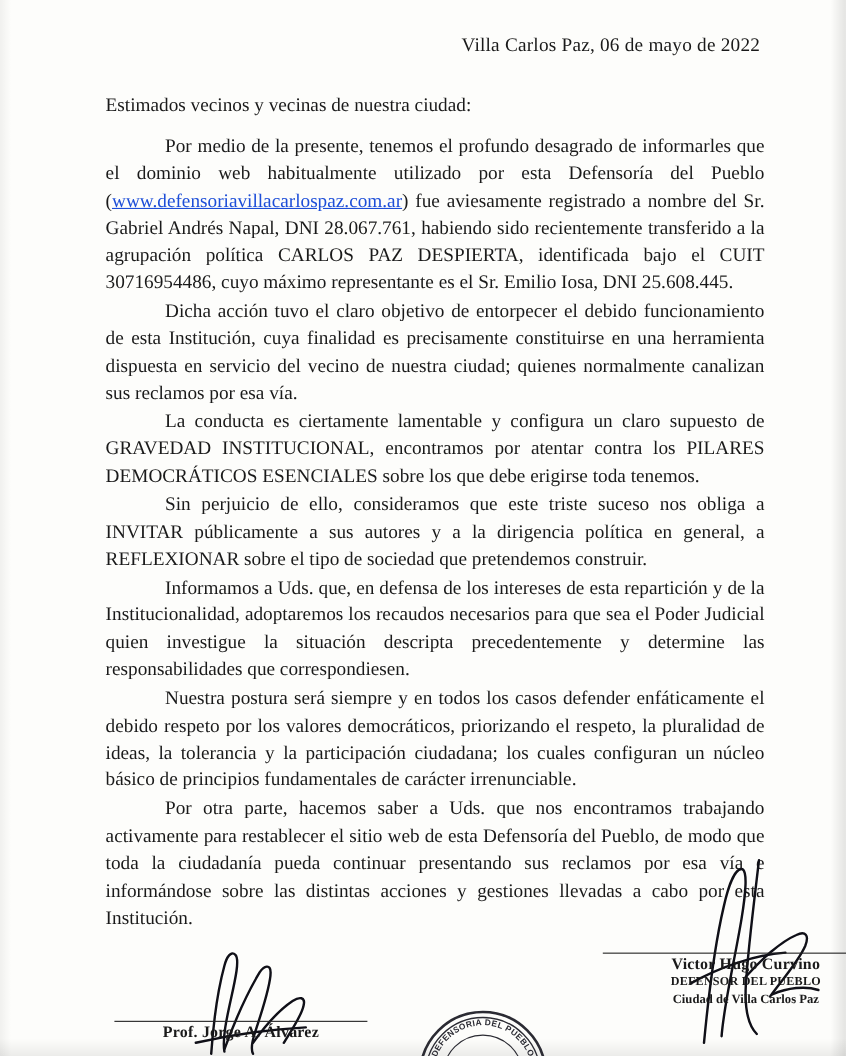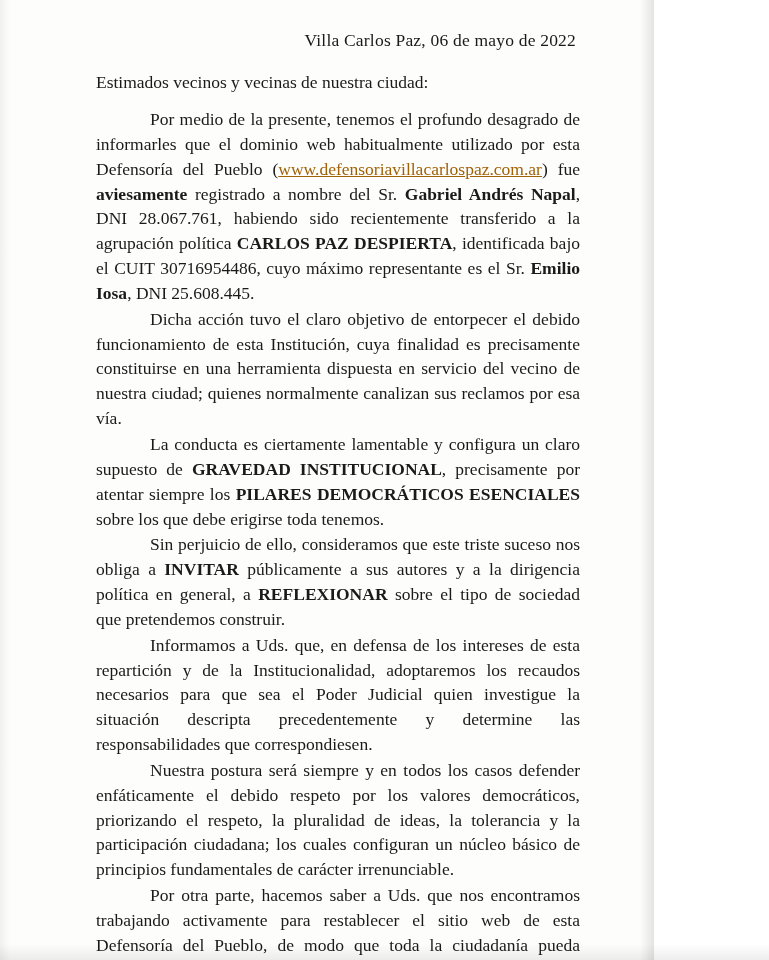--- a/index.html
+++ b/index.html
@@ -10,21 +10,21 @@
   body {
     width: 769px;
     height: 960px;
     font-family: "Liberation Serif", serif;
     color: #1a1a1a;
     overflow: hidden;
     position: relative;
   }
   .page {
     position: relative;
-    width: 654px;
+    width: 769px;
     height: 960px;
     background: #fdfdfb;
     box-sizing: border-box;
     padding: 24px 50px 0 96px;
   }
   
   .scan-edge-right {
     position: absolute;
     top: 0; right: 0;
     width: 14px; height: 960px;
@@ -48,39 +48,39 @@
 
   .datetime {
     text-align: right;
     font-size: 17.5px;
     padding-right: 28px;
     padding-top: 6px;
     letter-spacing: 0.2px;
   }
 
   .greeting {
-    margin-top: 21px;
+    margin-top: 34px;
     font-size: 17.5px;
   }
 
   .body-text {
     margin-top: 14px;
     font-size: 17.5px;
     line-height: 1.42;
     text-align: justify;
     padding-right: 24px;
   }
   .body-text p {
     margin: 0 0 1px 0;
     text-indent: 54px;
   }
-  b, .b { font-weight: bold; }
+  b, .b { font-weight: normal; }
   .link {
     text-decoration: underline;
-    color: #a16207;
+    color: #1d4ed8;
   }
 
   
   .sig-area {
     position: relative;
     height: 230px;
     margin-top: 10px;
   }
 
   .sig-left {
@@ -149,21 +149,21 @@
   <div class="scan-edge-right"></div>
   <div class="scan-edge-bottom"></div>
 
   <div class="datetime">Villa Carlos Paz, 06 de mayo de 2022</div>
 
   <div class="greeting">Estimados vecinos y vecinas de nuestra ciudad:</div>
 
   <div class="body-text" id="body-text">
       <p><span>Por medio de la presente, tenemos el profundo desagrado de informarles que el dominio web habitualmente utilizado por esta Defensoría del Pueblo (</span><span class="link">www.defensoriavillacarlospaz.com.ar</span><span>) fue </span><b>aviesamente</b><span> registrado a nombre del Sr. </span><b>Gabriel Andrés Napal</b><span>, DNI 28.067.761, habiendo sido recientemente transferido a la agrupación política </span><b>CARLOS PAZ DESPIERTA</b><span>, identificada bajo el CUIT 30716954486, cuyo máximo representante es el Sr. </span><b>Emilio Iosa</b><span>, DNI 25.608.445.</span></p>
       <p><span>Dicha acción tuvo el claro objetivo de entorpecer el debido funcionamiento de esta Institución, cuya finalidad es precisamente constituirse en una herramienta dispuesta en servicio del vecino de nuestra ciudad; quienes normalmente canalizan sus reclamos por esa vía.</span></p>
-      <p><span>La conducta es ciertamente lamentable y configura un claro supuesto de </span><b>GRAVEDAD INSTITUCIONAL</b><span>, precisamente por atentar siempre los </span><b>PILARES DEMOCRÁTICOS ESENCIALES</b><span> sobre los que debe erigirse toda tenemos.</span></p>
+      <p><span>La conducta es ciertamente lamentable y configura un claro supuesto de </span><b>GRAVEDAD INSTITUCIONAL</b><span>, encontramos por atentar contra los </span><b>PILARES DEMOCRÁTICOS ESENCIALES</b><span> sobre los que debe erigirse toda tenemos.</span></p>
       <p><span>Sin perjuicio de ello, consideramos que este triste suceso nos obliga a </span><b>INVITAR</b><span> públicamente a sus autores y a la dirigencia política en general, a </span><b>REFLEXIONAR</b><span> sobre el tipo de sociedad que pretendemos construir.</span></p>
       <p><span>Informamos a Uds. que, en defensa de los intereses de esta repartición y de la Institucionalidad, adoptaremos los recaudos necesarios para que sea el Poder Judicial quien investigue la situación descripta precedentemente y determine las responsabilidades que correspondiesen.</span></p>
       <p><span>Nuestra postura será siempre y en todos los casos defender enfáticamente el debido respeto por los valores democráticos, priorizando el respeto, la pluralidad de ideas, la tolerancia y la participación ciudadana; los cuales configuran un núcleo básico de principios fundamentales de carácter irrenunciable.</span></p>
       <p><span>Por otra parte, hacemos saber a Uds. que nos encontramos trabajando activamente para restablecer el sitio web de esta Defensoría del Pueblo, de modo que toda la ciudadanía pueda continuar presentando sus reclamos por esa vía e informándose sobre las distintas acciones y gestiones llevadas a cabo por esta Institución.</span></p>
     </div>
 
   <div class="sig-area">
 
     <svg class="scribble" style="left:58px; top:-6px;" width="180" height="120" viewBox="0 0 180 120">
       <g fill="none" stroke="#101018" stroke-width="2.2" stroke-linecap="round">

